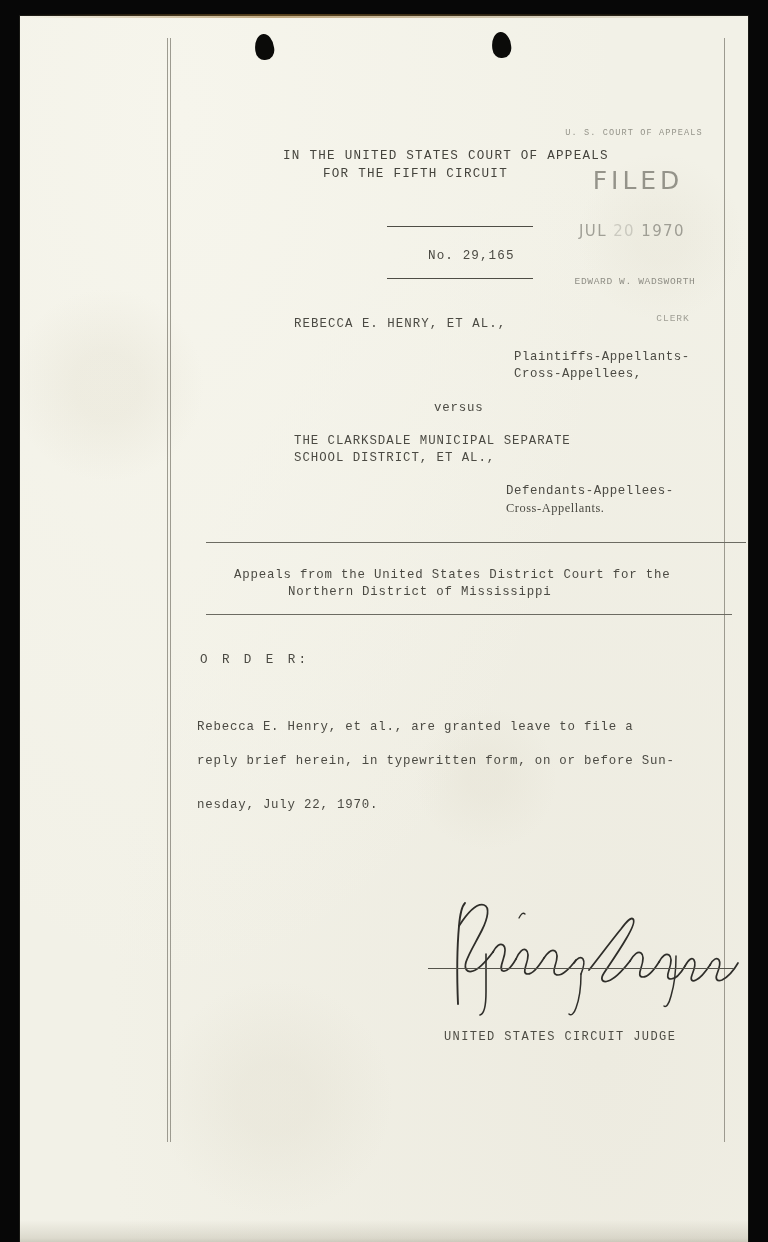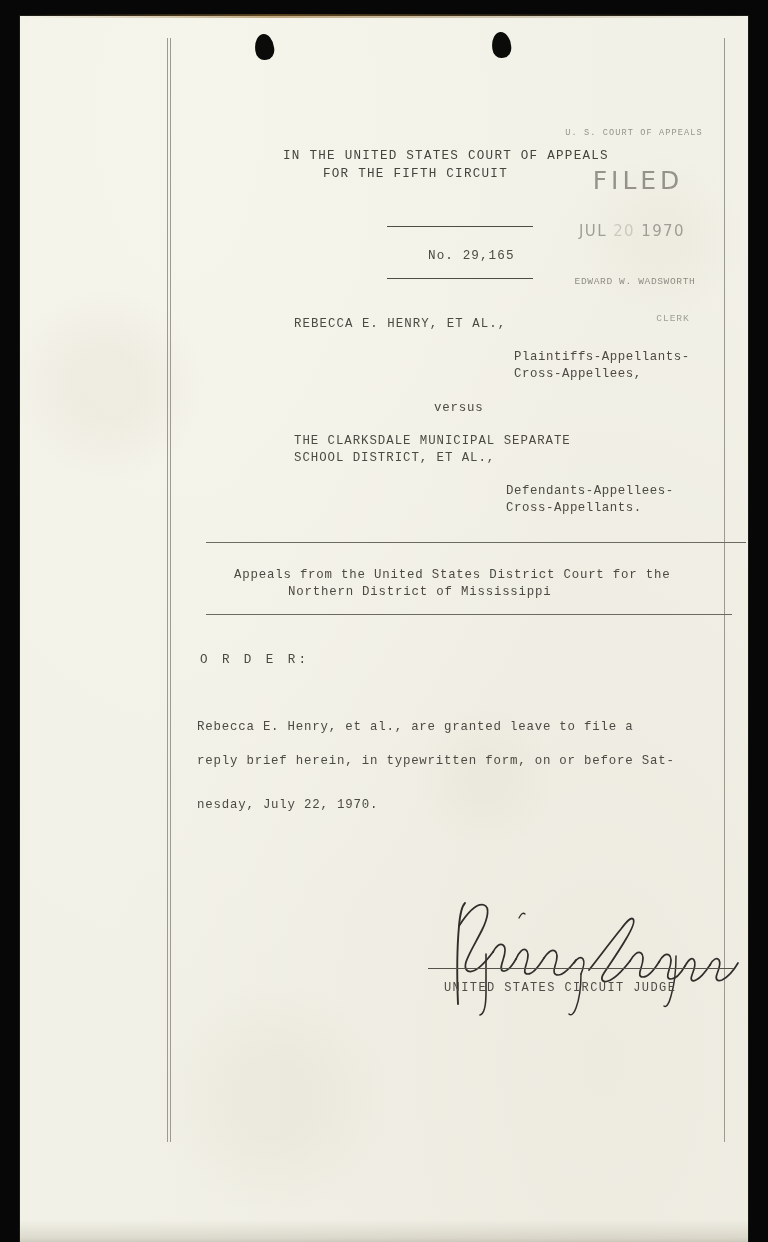--- a/index.html
+++ b/index.html
@@ -181,21 +181,21 @@
     position: absolute;
     left: 408px;
     top: 952px;
     width: 306px;
     height: 1px;
     background: #54534b;
   }
   .sig-label {
     position: absolute;
     left: 424px;
-    top: 965px;
+    top: 1014px;
     font-size: 12px;
     letter-spacing: 1.4px;
     color: #4e4d45;
     white-space: pre;
   }
 </style>
 </head>
 <body>
 
 <div id="scan">
@@ -234,35 +234,35 @@
 
       <div class="abs" style="left:494px; top:335px; letter-spacing:.55px;">Plaintiffs-Appellants-</div>
       <div class="abs" style="left:494px; top:352px; letter-spacing:.55px;">Cross-Appellees,</div>
 
       <div class="abs" style="left:414px; top:386px; letter-spacing:.8px;">versus</div>
 
       <div class="abs" style="left:274px; top:419px; letter-spacing:.95px;">THE CLARKSDALE MUNICIPAL SEPARATE</div>
       <div class="abs" style="left:274px; top:436px; letter-spacing:.95px;">SCHOOL DISTRICT, ET AL.,</div>
 
       <div class="abs" style="left:486px; top:469px; letter-spacing:.55px;">Defendants-Appellees-</div>
-      <div class="abs" style="left:486px; top:486px; letter-spacing:.55px;">Cross-Appellants.</div>
+      <div class="abs" style="left:486px; top:486px; letter-spacing:.55px;font-family:Liberation Serif, serif;">Cross-Appellants.</div>
 
       
       <div class="hr thin" style="left:186px; top:526px; width:540px;"></div>
 
       <div class="abs" style="left:214px; top:553px; letter-spacing:.8px;">Appeals from the United States District Court for the</div>
       <div class="abs" style="left:268px; top:570px; letter-spacing:.8px;">Northern District of Mississippi</div>
 
       <div class="hr thin" style="left:186px; top:598px; width:526px;"></div>
 
       
       <div class="abs" style="left:180px; top:638px; font-size:12.6px; letter-spacing:3.4px;">O R D E R:</div>
 
       <div class="abs" style="left:177px; top:705px; letter-spacing:.8px;">Rebecca E. Henry, et al., are granted leave to file a</div>
-      <div class="abs" style="left:177px; top:739px; letter-spacing:.8px;">reply brief herein, in typewritten form, on or before Sat-</div>
+      <div class="abs" style="left:177px; top:739px; letter-spacing:.8px;">reply brief herein, in typewritten form, on or before Sun-</div>
       <div class="abs" style="left:177px; top:772px; letter-spacing:.8px;margin-top:11px;">nesday, July 22, 1970.</div>
 
     </div>
 
     <div id="sig-wrap">
       <svg width="320" height="120" viewBox="0 0 320 120" fill="none" stroke="#2f2e2a" stroke-width="1.7" stroke-linecap="round" stroke-linejoin="round">
         <path d="M34 108 C33 84 33 52 35 30 C36 18 38 10 41 7" stroke-width="1.9"></path>
         <path d="M35 30 C44 16 53 7 60 9 C66 11 64 22 58 34 C52 46 45 57 42 66
                  C40 73 43 77 49 75 C56 73 63 64 69 56" stroke-width="1.8"></path>
         <path d="M62 58 C62 70 62 84 62 96 C62 110 60 118 56 119" stroke-width="1.6"></path>

